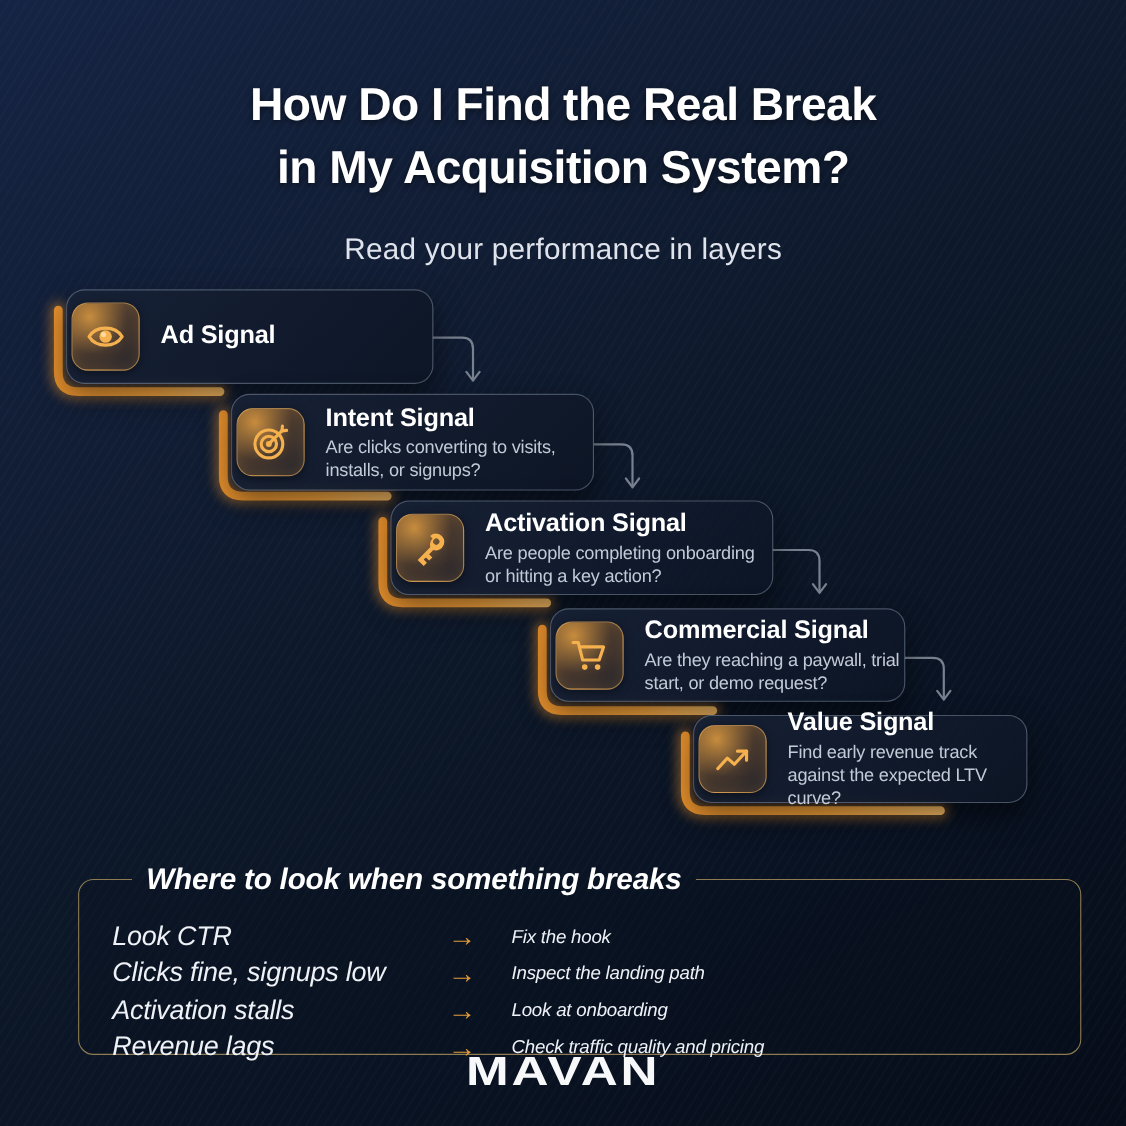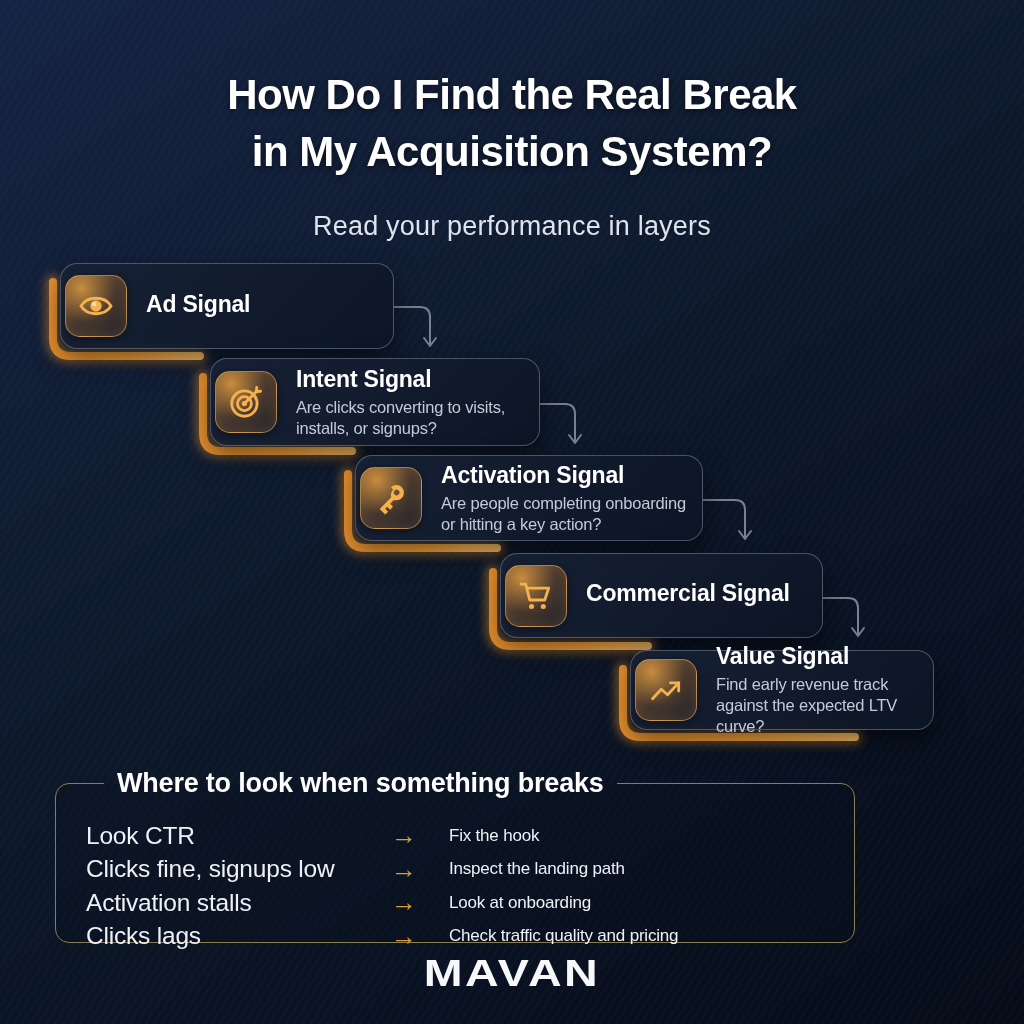--- a/index.html
+++ b/index.html
@@ -41,23 +41,23 @@
   }
   .tile svg{width:38px;height:38px;}
   .ctitle{color:#ffffff;font-size:23px;font-weight:bold;margin-bottom:4px;letter-spacing:-0.2px;}
   .cdesc{color:#c3cad7;font-size:16.5px;line-height:21px;letter-spacing:-0.2px;}
   .ic{stroke:#f6b14f;stroke-width:1.8;fill:none;stroke-linecap:round;stroke-linejoin:round;}
   .icf{fill:#f6b14f;stroke:none;}
   
   #overlay{position:absolute;left:0;top:0;z-index:1;}
   
   .panel{
-    position:absolute;left:55px;top:768px;width:800px;height:175px;box-sizing:border-box;
-    border:1.5px solid #8d7c52;border-radius:14px;margin:0;padding:20px 30px 0 30px;
-    background:rgba(8,14,26,0.25);z-index:2;
+    position:absolute;left:55px;top:768px;width:912px;height:175px;box-sizing:border-box;
+    border:1.5px solid #8d7c52;border-radius:14px;margin:16px;padding:20px 30px 0 30px;
+    background:rgba(8,14,26,0.25);z-index:2;font-style:italic;
   }
   .panel legend{
     font-size:27px;font-weight:bold;color:#ffffff;padding:0 13px;margin-left:18px;
     letter-spacing:-0.2px;
   }
   .brow{display:grid;grid-template-columns:305px 58px 1fr;align-items:center;height:33.5px;}
   .bproblem{color:#eef1f6;font-size:24.5px;letter-spacing:-0.2px;}
   .barrow{color:#e09a3a;font-size:26px;text-align:left;}
   .baction{color:#eef1f6;font-size:17px;letter-spacing:-0.2px;}
   
@@ -161,20 +161,21 @@
   <div class="card" style="left:500px;top:553px;width:323px;height:85px">
     <div class="tile">
       <svg viewBox="0 0 24 24">
           <path class="ic" d="M2.5 4.5 H5.5 L8 14.5 H17.5 L20 7 H6.1"></path>
           <circle class="icf" cx="9.2" cy="18.6" r="1.6"></circle>
           <circle class="icf" cx="16.6" cy="18.6" r="1.6"></circle>
         </svg>
     </div>
     <div class="ctext">
       <div class="ctitle">Commercial Signal</div>
+      <div class="cdesc">Are they reaching a paywall, trial start, or demo request?</div>
     </div>
   </div>
 
   <div class="card" style="left:630px;top:650px;width:304px;height:80px">
     <div class="tile">
       <svg viewBox="0 0 24 24">
           <path class="ic" stroke-width="2.2" d="M3.5 17.5 L9 11.5 L13 15 L20 7.5"></path>
           <path class="ic" stroke-width="2.2" d="M14.8 7.5 H20 V12.7"></path>
         </svg>
     </div>
@@ -195,21 +196,21 @@
       <span class="bproblem">Clicks fine, signups low</span>
       <span class="barrow">→</span>
       <span class="baction">Inspect the landing path</span>
     </div>
     <div class="brow">
       <span class="bproblem">Activation stalls</span>
       <span class="barrow">→</span>
       <span class="baction">Look at onboarding</span>
     </div>
     <div class="brow">
-      <span class="bproblem">Clicks lags</span>
+      <span class="bproblem">Revenue lags</span>
       <span class="barrow">→</span>
       <span class="baction">Check traffic quality and pricing</span>
     </div>
   </fieldset>
 
   <div class="brand">MAVAN</div>
 
 </div>
 
 </body></html>

